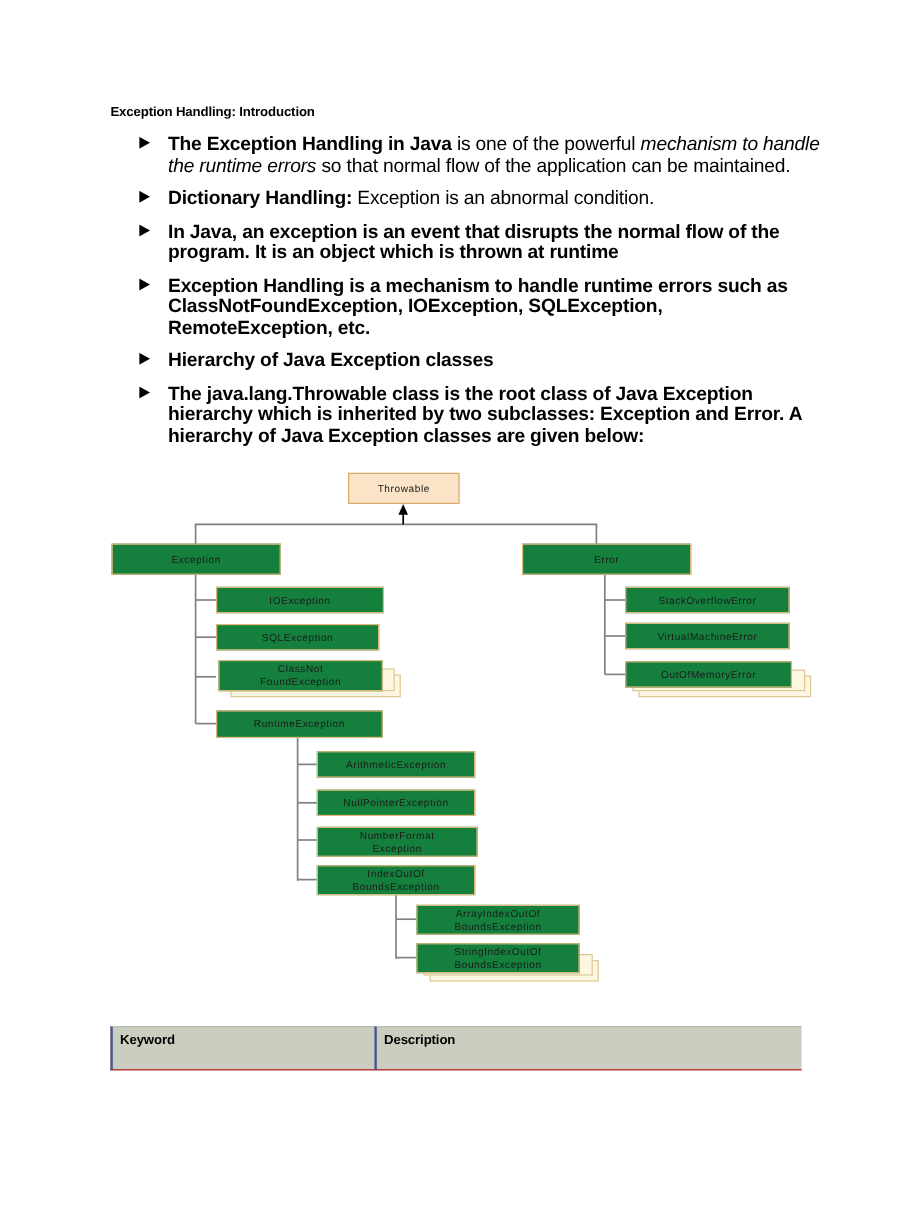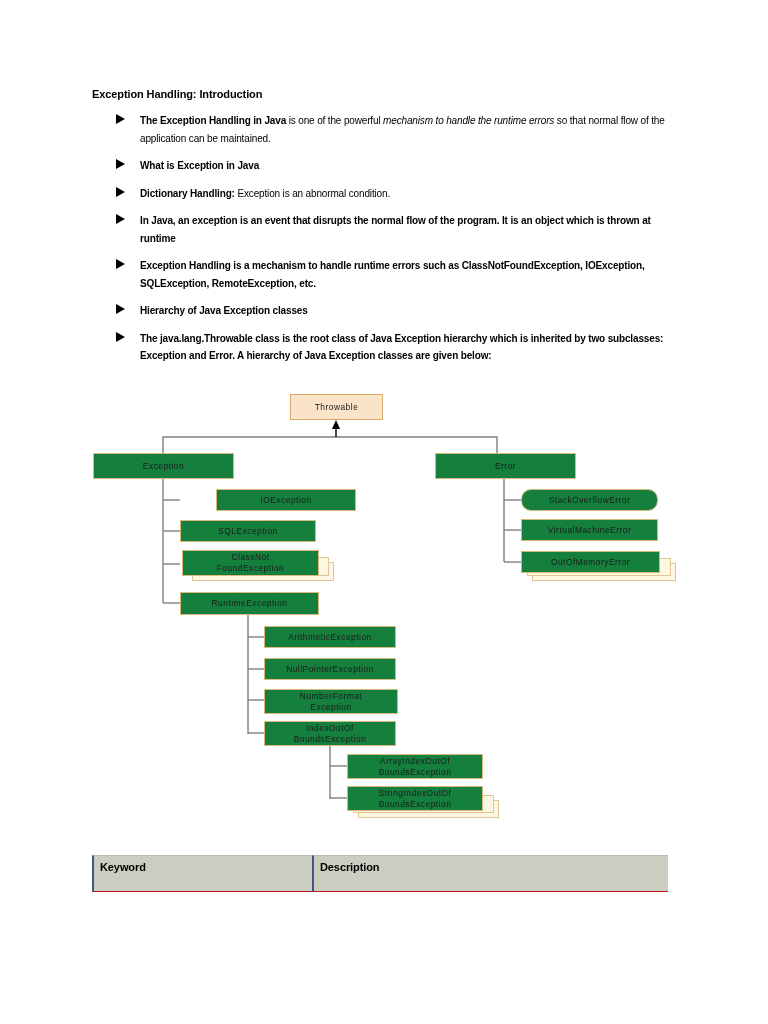--- a/index.html
+++ b/index.html
@@ -49,21 +49,21 @@
     flex: 0 0 auto;
     width: 24px;
     padding-top: 2px;
     font-size: 11px;
     line-height: 1;
     color: #000;
   }
   .bullet-marker svg { display: block; }
   .bullet-text {
     flex: 1 1 auto;
-    font-size: 10px;
+    font-size: 16px;
     line-height: 17.5px;
     font-weight: 700;
     letter-spacing: -0.15px;
   }
   .bullet-text .reg { font-weight: 400; }
   .bullet-text .ital { font-weight: 400; font-style: italic; }
 
   
   .diagram {
     position: absolute;
@@ -145,30 +145,20 @@
       <span class="bullet-marker">
         <svg width="9" height="10" viewBox="0 0 9 10">
             <polygon points="0,0 9,5 0,10" fill="#000"></polygon>
           </svg>
       </span>
       <span class="bullet-text">
         <span>The Exception Handling in Java </span><span class="reg">is one of the powerful </span><span class="ital">mechanism to handle the runtime errors </span><span class="reg">so that normal flow of the application can be maintained.</span>
       </span>
     </div>
 
-    <div class="bullet-row">
-      <span class="bullet-marker">
-        <svg width="9" height="10" viewBox="0 0 9 10">
-            <polygon points="0,0 9,5 0,10" fill="#000"></polygon>
-          </svg>
-      </span>
-      <span class="bullet-text">
-        <span>What is Exception in Java</span>
-      </span>
-    </div>
 
     <div class="bullet-row">
       <span class="bullet-marker">
         <svg width="9" height="10" viewBox="0 0 9 10">
             <polygon points="0,0 9,5 0,10" fill="#000"></polygon>
           </svg>
       </span>
       <span class="bullet-text">
         <span>Dictionary Handling: </span><span class="reg">Exception is an abnormal condition.</span>
       </span>
@@ -252,40 +242,40 @@
     </div>
 
     <div class="node" style="left:93px; top:453px; width:141px; height:26px;">
       <span class="nlabel">Exception</span>
     </div>
 
     <div class="node" style="left:435px; top:453px; width:141px; height:26px;">
       <span class="nlabel">Error</span>
     </div>
 
-    <div class="node" style="left:180px; top:489px; width:140px; height:22px;margin-left:36px;">
+    <div class="node" style="left:180px; top:489px; width:140px; height:22px;">
       <span class="nlabel">IOException</span>
     </div>
 
     <div class="node" style="left:180px; top:520px; width:136px; height:22px;">
       <span class="nlabel">SQLException</span>
     </div>
 
     <div class="stack-shadow" style="left:192px; top:562px; width:142px; height:19px;"></div>
     <div class="stack-shadow s2" style="left:187px; top:557px; width:142px; height:19px;"></div>
     <div class="node" style="left:182px; top:550px; width:137px; height:26px;">
       <span class="nlabel">ClassNot
 FoundException</span>
     </div>
 
     <div class="node" style="left:180px; top:592px; width:139px; height:23px;">
       <span class="nlabel">RuntimeException</span>
     </div>
 
-    <div class="node" style="left:521px; top:489px; width:137px; height:22px;border-radius:10px;">
+    <div class="node" style="left:521px; top:489px; width:137px; height:22px;">
       <span class="nlabel">StackOverflowError</span>
     </div>
 
     <div class="node" style="left:521px; top:519px; width:137px; height:22px;">
       <span class="nlabel">VirtualMachineError</span>
     </div>
 
     <div class="stack-shadow" style="left:532px; top:563px; width:144px; height:18px;"></div>
     <div class="stack-shadow s2" style="left:527px; top:558px; width:144px; height:18px;"></div>
     <div class="node" style="left:521px; top:551px; width:139px; height:22px;">

